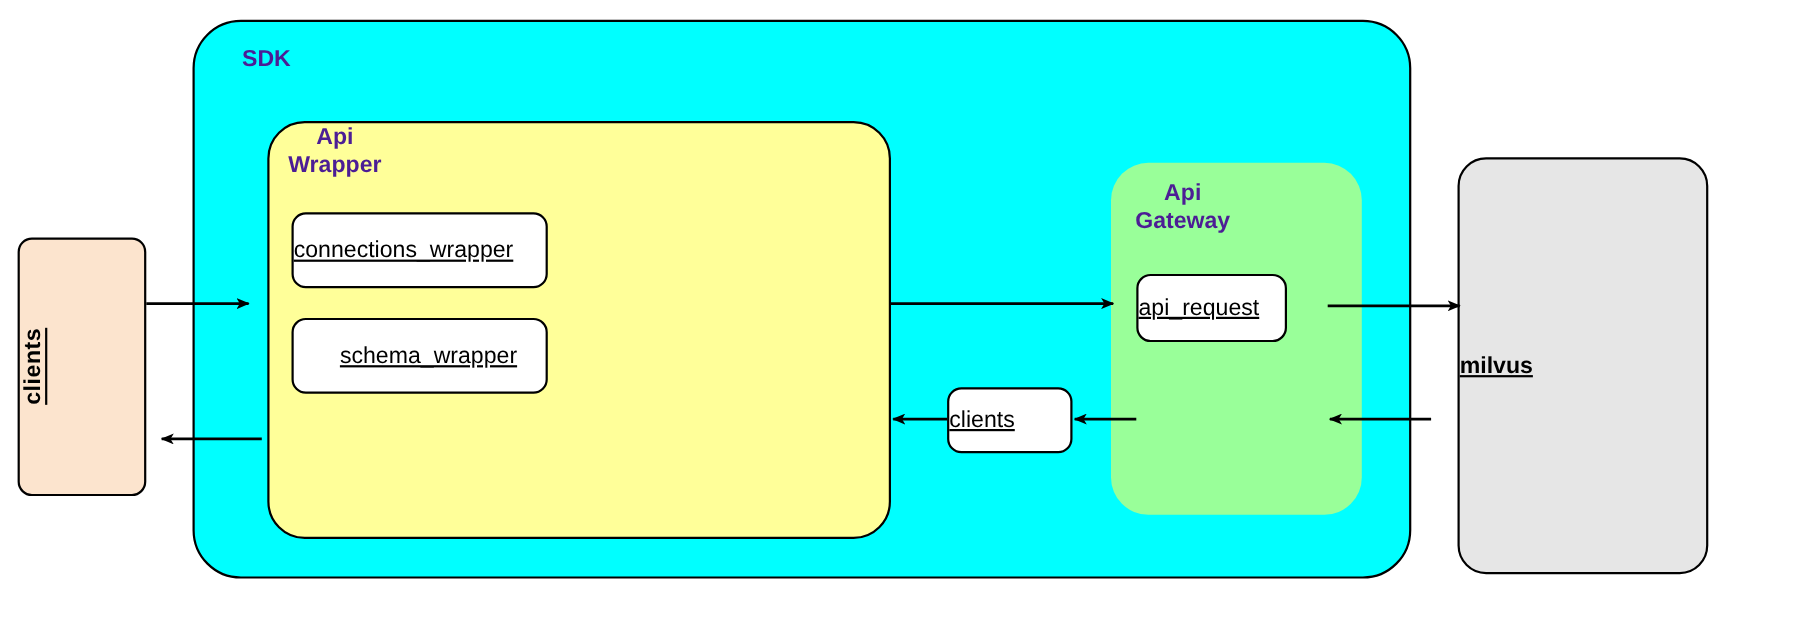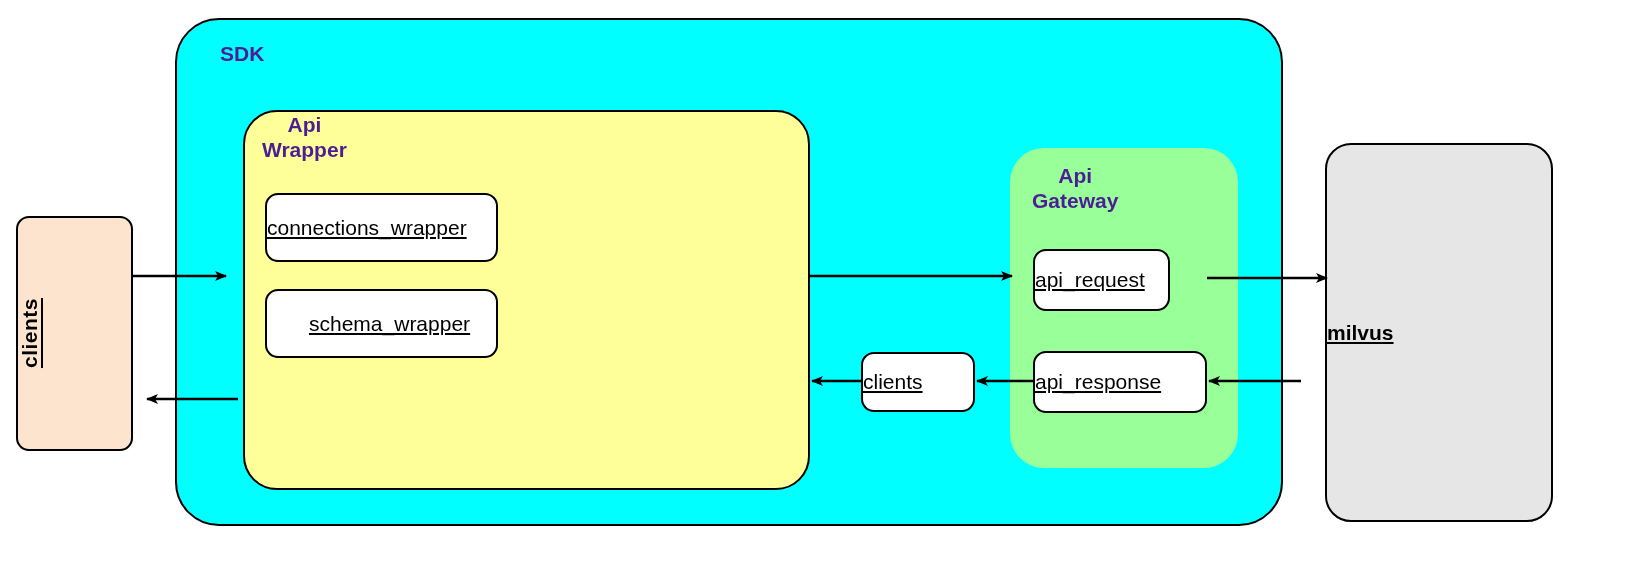--- a/index.html
+++ b/index.html
@@ -166,23 +166,20 @@
   <div class="box leaf" id="connections-wrapper">
     <span>connections_wrapper</span>
   </div>
   <div class="box leaf" id="schema-wrapper">
     <span>schema_wrapper</span>
   </div>
 
   <div class="box leaf" id="api-request-box">
     <span>api_request</span>
   </div>
-  <div class="box leaf" id="api-response-box">
-    <span>api_response</span>
-  </div>
 
   <div class="box leaf" id="checker-box">
     <span>clients</span>
   </div>
 
   <div class="box" id="clients-box">
     <span id="clients-label">clients</span>
   </div>
 
   <div class="box" id="milvus-box">

